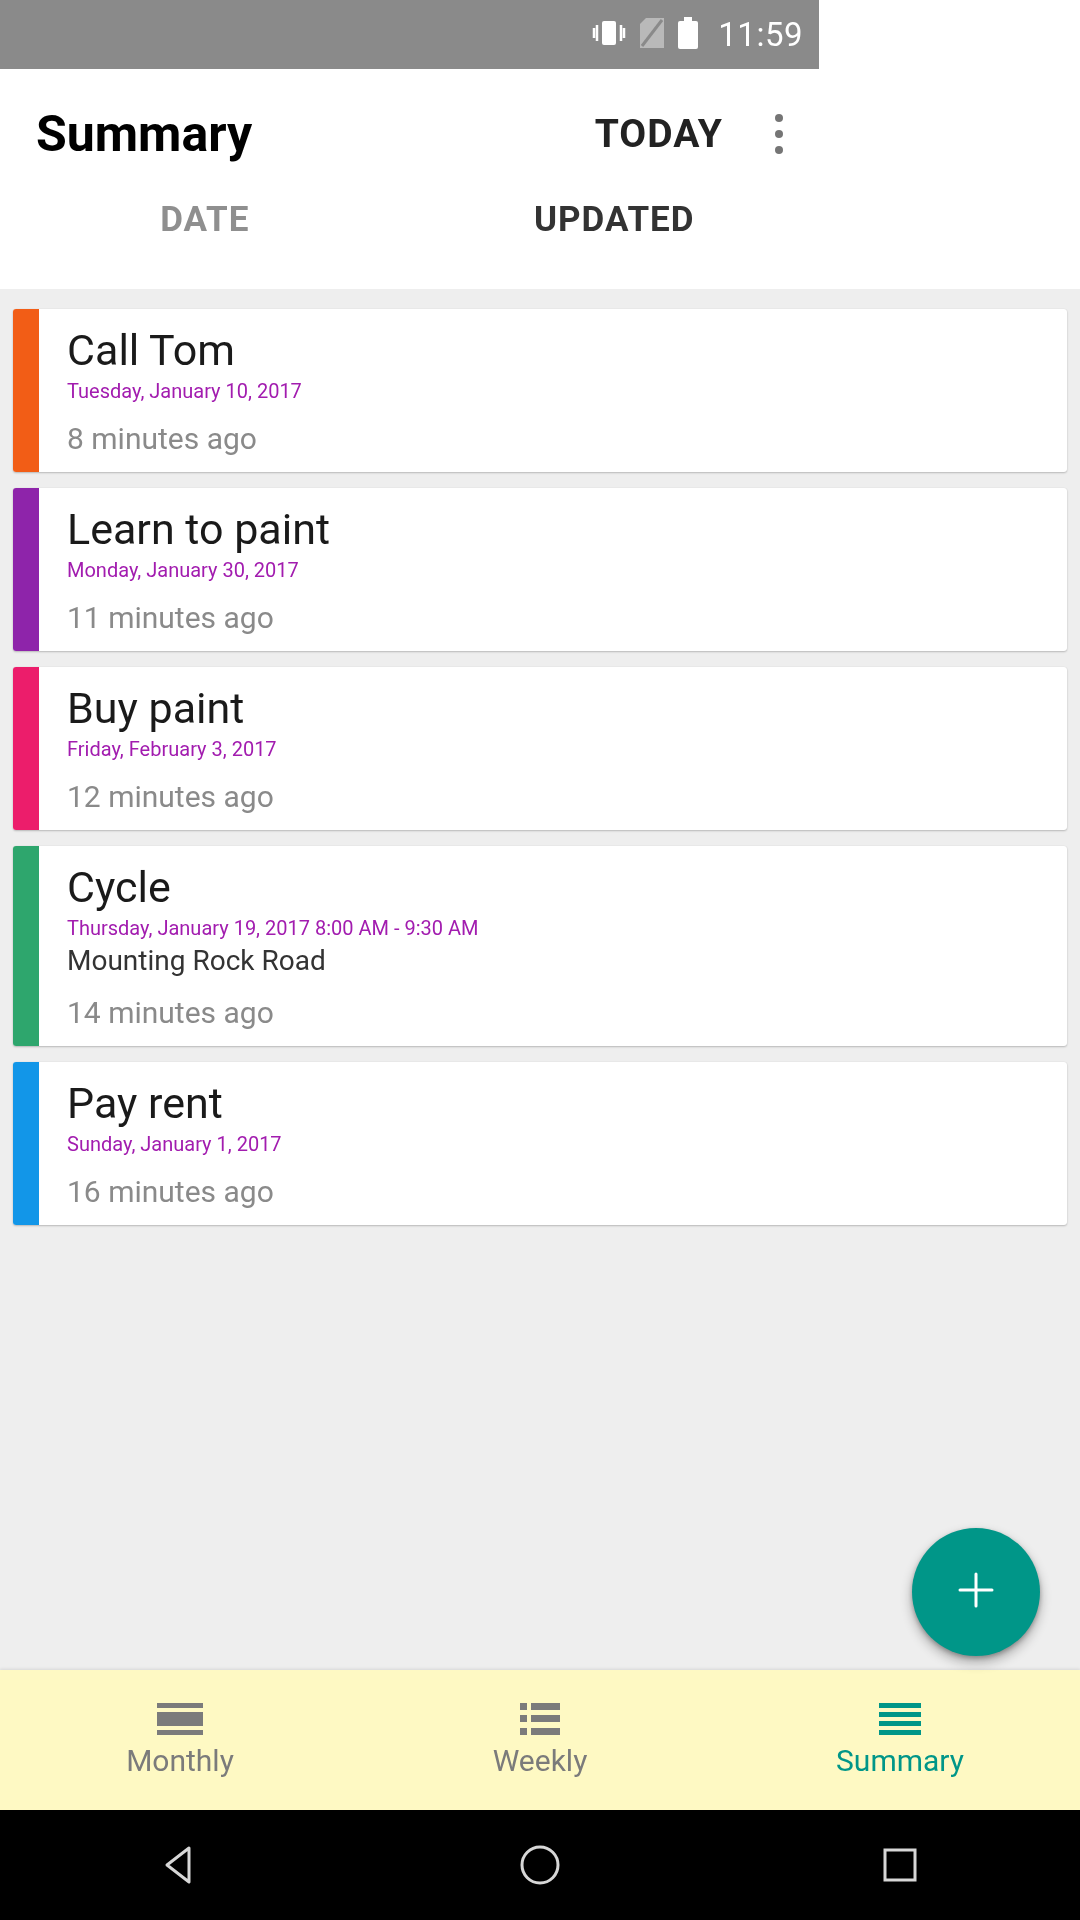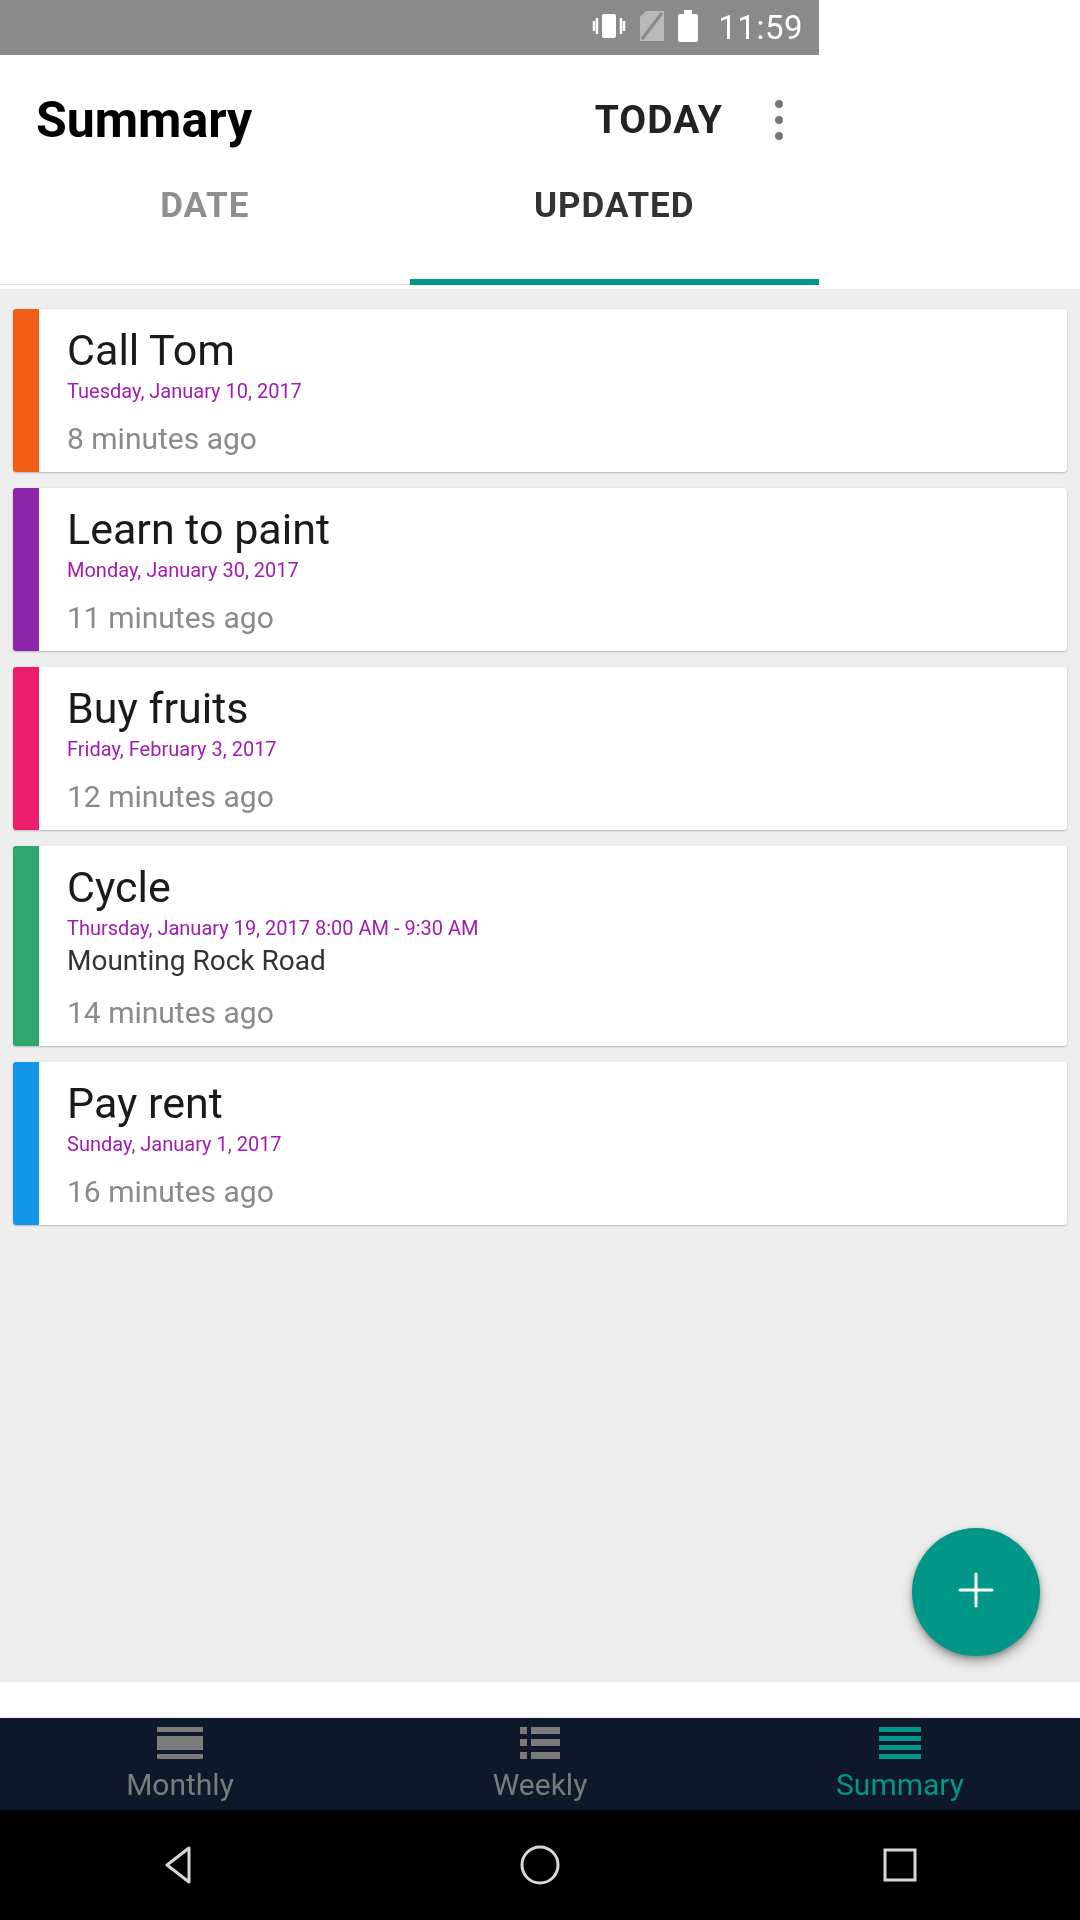--- a/index.html
+++ b/index.html
@@ -1,19 +1,19 @@
 <!DOCTYPE html>
 <html><head>
 <meta charset="utf-8">
 <style>
 * { margin:0; padding:0; box-sizing:border-box; font-family:Roboto, -apple-system, BlinkMacSystemFont, "Segoe UI", Helvetica, Arial, sans-serif; -webkit-font-smoothing:antialiased; }
 html, body { width:819px; height:1456px; background:#fff; overflow:hidden; }
 
 
-.status-bar { height:55px; background:#8a8a8a; display:flex; align-items:center; justify-content:flex-end; padding:0 16px 0 0; gap:20px; }
+.status-bar { height:69px; background:#8a8a8a; display:flex; align-items:center; justify-content:flex-end; padding:0 16px 0 0; gap:20px; }
 .status-bar .clock { color:#fff; font-size:33px; font-weight:400; letter-spacing:0.5px; }
 .status-icons { display:flex; align-items:center; gap:14px; }
 
 
 .action-bar { height:130px; background:#fff; display:flex; align-items:center; padding:0 24px 0 36px; }
 .action-bar .title { font-size:50px; font-weight:700; color:#000; flex:1; }
 .action-bar .today-btn { font-size:39px; font-weight:700; color:#222; letter-spacing:1px; margin-right:40px; }
 .overflow-menu { width:32px; height:48px; display:flex; flex-direction:column; justify-content:center; align-items:center; gap:8px; }
 .overflow-menu .dot { width:8px; height:8px; border-radius:50%; background:#757575; }
 
@@ -29,21 +29,21 @@
 .card { margin:16px 13px 0; background:#fff; border-radius:3px; box-shadow:0 1px 2px rgba(0,0,0,0.22), 0 0 1px rgba(0,0,0,0.12); display:flex; overflow:hidden; }
 .card:first-child { margin-top:18px; }
 .card .stripe { width:26px; flex:0 0 26px; }
 .card .body { flex:1; padding:16px 28px 16px 28px; }
 .card .body .title { font-size:43px; font-weight:400; color:#1a1a1a; margin-bottom:4px; }
 .card .body .date { font-size:20px; color:#a21caf; margin-bottom:18px; }
 .card .body .loc  { font-size:28px; color:#333; margin-top:-14px; margin-bottom:18px; }
 .card .body .upd  { font-size:30px; color:#8a8a8a; }
 
 
-.bottom-nav { position:absolute; left:0; right:0; bottom:110px; height:92px; background:#0f172a; display:flex; box-shadow:0 -1px 3px rgba(0,0,0,0.1); }
+.bottom-nav { position:absolute; left:0; right:0; bottom:110px; height:140px; background:#fef9c3; display:flex; box-shadow:0 -1px 3px rgba(0,0,0,0.1); }
 .bottom-nav .item { flex:1; display:flex; flex-direction:column; align-items:center; justify-content:center; gap:8px; }
 .bottom-nav .item .lbl { font-size:30px; }
 .bottom-nav .item.inactive .lbl { color:#7b7b7b; }
 .bottom-nav .item.active .lbl { color:#009688; }
 
 
 .icon-monthly { width:46px; height:32px; display:flex; flex-direction:column; justify-content:space-between; }
 .icon-monthly span { display:block; background:#7b7b7b; height:5px; }
 .icon-monthly span.thick { height:14px; }
 
@@ -127,21 +127,21 @@
       <div class="stripe" style="background: rgb(142, 36, 170);"></div>
       <div class="body">
         <div class="title">Learn to paint</div>
         <div class="date">Monday, January 30, 2017</div>
         <div class="upd">11 minutes ago</div>
       </div>
     </div>
     <div class="card">
       <div class="stripe" style="background: rgb(236, 29, 107);"></div>
       <div class="body">
-        <div class="title">Buy fruits</div>
+        <div class="title">Buy paint</div>
         <div class="date">Friday, February 3, 2017</div>
         <div class="upd">12 minutes ago</div>
       </div>
     </div>
     <div class="card">
       <div class="stripe" style="background: rgb(46, 166, 109);"></div>
       <div class="body">
         <div class="title">Cycle</div>
         <div class="date">Thursday, January 19, 2017 8:00 AM - 9:30 AM</div>
         <div class="loc">Mounting Rock Road</div>

